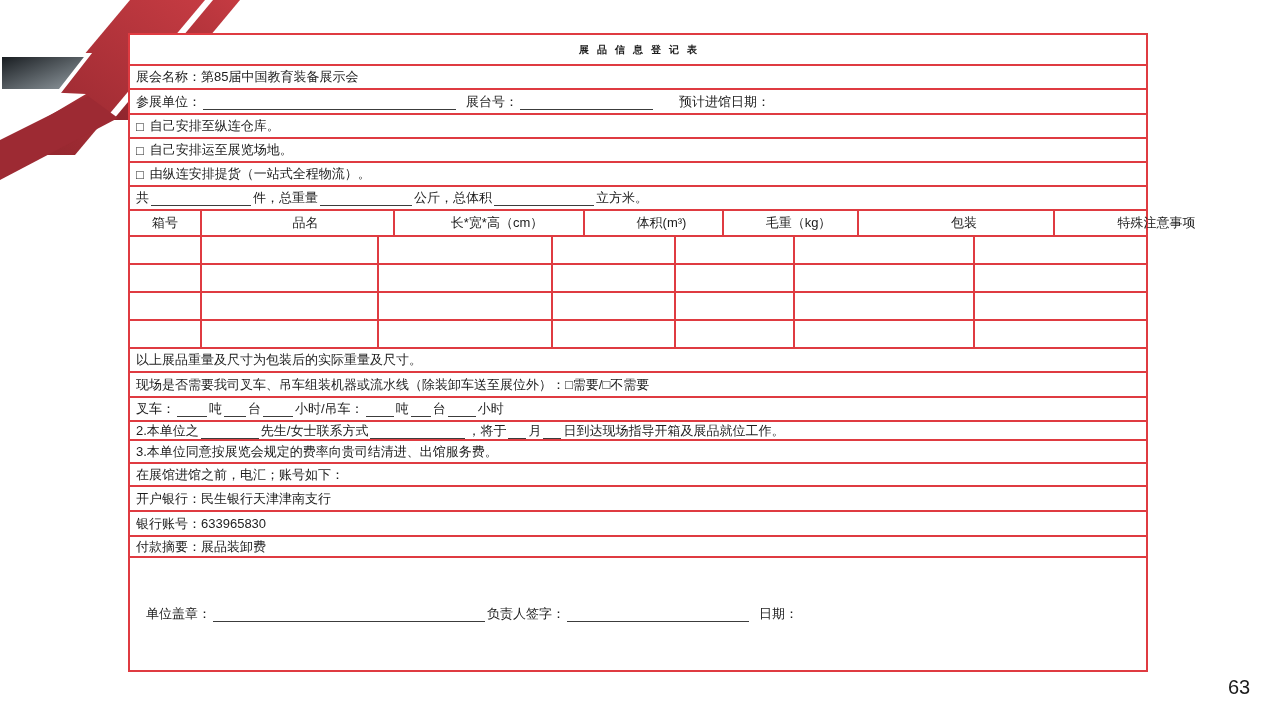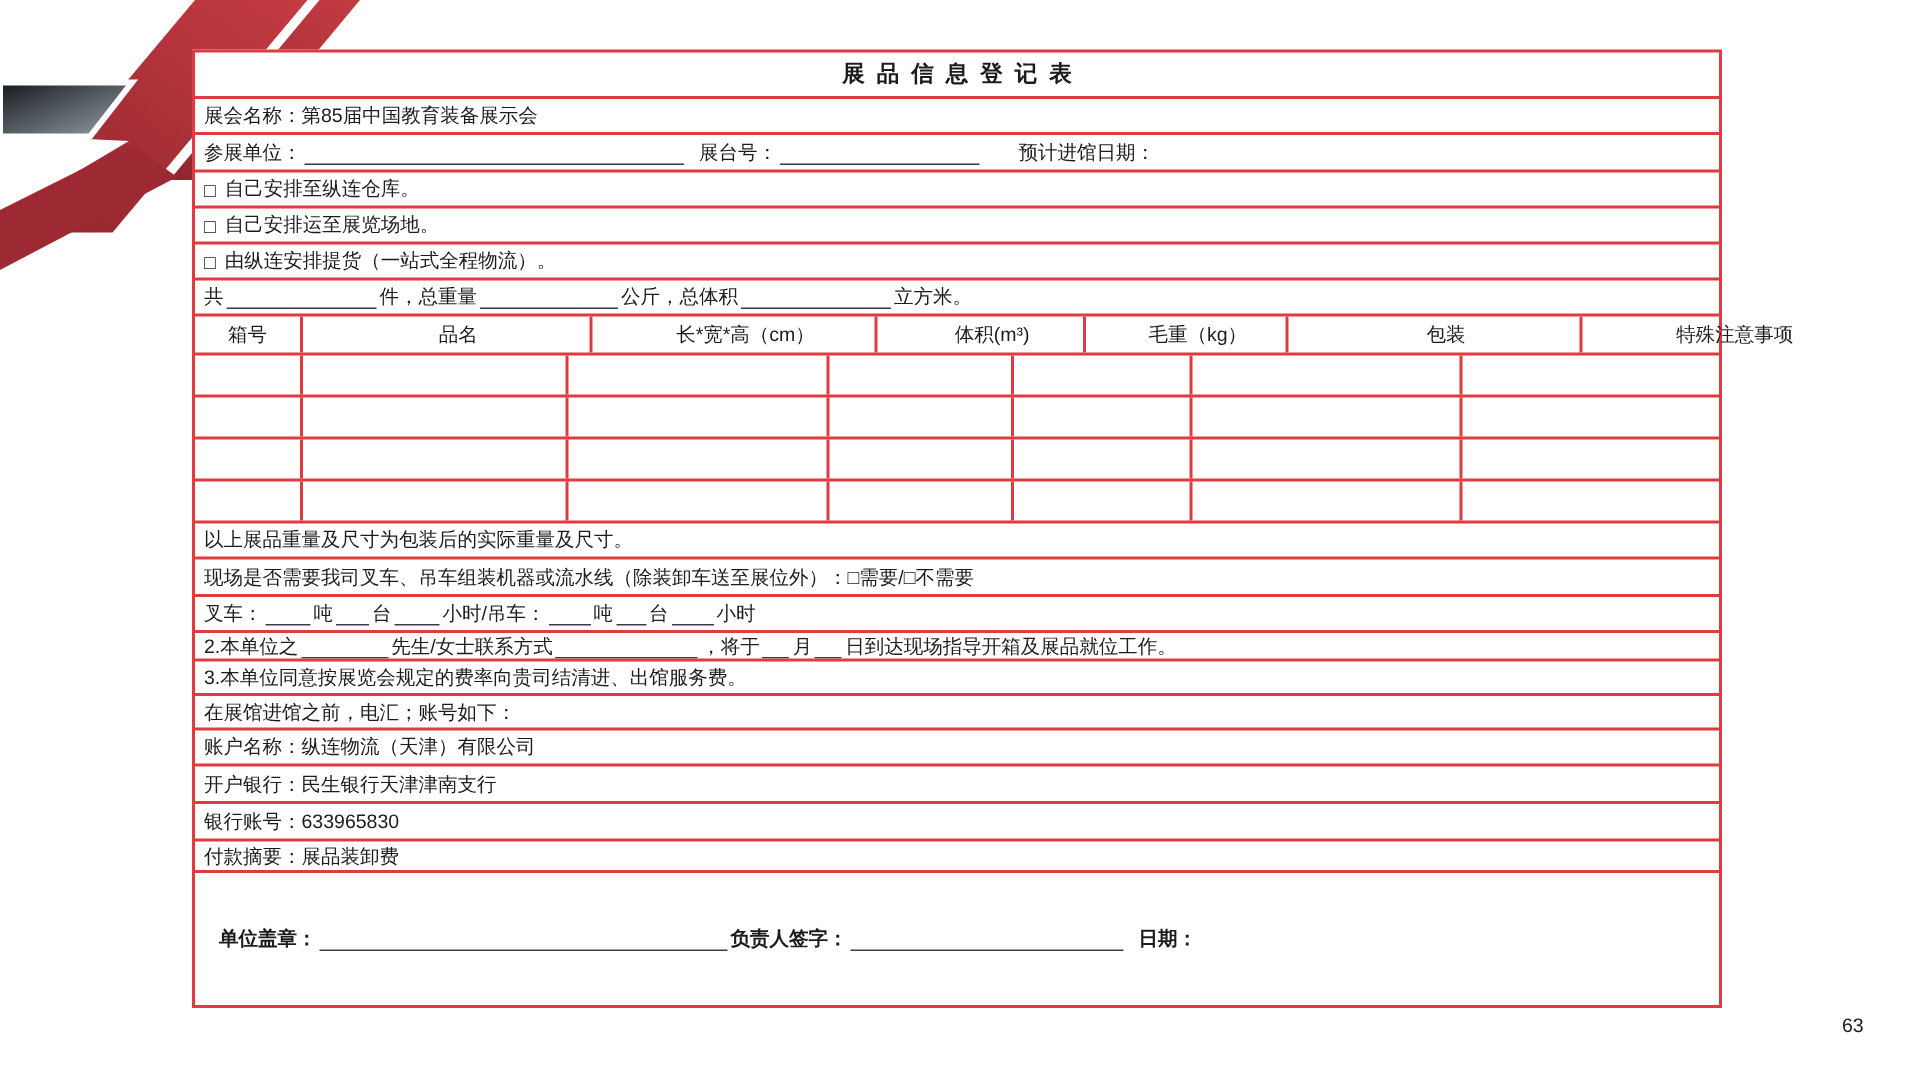--- a/index.html
+++ b/index.html
@@ -5,43 +5,43 @@
   html,body{margin:0;padding:0;background:#ffffff;}
   #stage{position:relative;width:1280px;height:720px;background:#ffffff;overflow:hidden;
          font-family:"Liberation Sans","DejaVu Sans",sans-serif;color:#1c1c1c;}
   
   #deco{position:absolute;left:0;top:0;width:250px;height:210px;}
   
   #form{position:absolute;left:128px;top:33px;width:1020px;height:639px;
         border:2px solid #df3b41;background:#ffffff;display:flex;flex-direction:column;box-sizing:border-box;}
   .row{box-sizing:border-box;border-bottom:2px solid #df3b41;display:flex;align-items:center;
        padding:0 0 0 6px;font-size:13px;white-space:nowrap;overflow:hidden;}
-  .row.last{border-bottom:none;font-weight:bold;}
-  .title-row{justify-content:center;font-weight:bold;font-size:15px;letter-spacing:8px;padding-left:8px;}
+  .row.last{border-bottom:none;}
+  .title-row{justify-content:center;font-weight:bold;font-size:10px;letter-spacing:8px;padding-left:8px;}
   .bl{display:inline-block;height:15px;border-bottom:1px solid #3c3c3c;margin:0 2px;}
   .w255{width:253px}.w135{width:133px}.w100{width:100px}.w92{width:92px}
   .w30{width:30px}.w22{width:22px}.w28{width:28px}.w20{width:20px}
   .w58{width:58px}.w95{width:95px}.w18{width:18px}
   .w272{width:272px}.w182{width:182px}
   .gap8{display:inline-block;width:8px}.gap24{display:inline-block;width:24px}
   .box{margin-right:6px;}
   
   .tgrid{display:grid;grid-template-columns:72px 177px 174px 123px 119px 180px 171px;}
   .hrow{box-sizing:border-box;border-bottom:2px solid #df3b41;gap:16px;}
   .hcell,.ccell{box-sizing:border-box;border-right:2px solid #df3b41;display:flex;
                 align-items:center;justify-content:center;font-size:13px;}
   .hcell:last-child,.ccell:last-child{border-right:none;}
   .hcell{height:24px;}
   .brow{box-sizing:border-box;border-bottom:2px solid #df3b41;}
   .ccell{height:26px;}
   
   #footer-note{position:absolute;left:133px;top:683px;font-size:13.5px;}
   #footer-note .cn{font-weight:bold;}
   #footer-note .em{font-weight:normal;margin-left:6px;}
-  #page-num{position:absolute;left:1228px;top:676px;font-size:13px;}
+  #page-num{position:absolute;left:1228px;top:676px;font-size:20px;}
 </style>
 </head>
 <body>
 
 <div id="stage">
 
   <svg id="deco" viewBox="0 0 250 210">
     <defs>
       <linearGradient id="redGrad" x1="1" y1="0" x2="0" y2="1">
         <stop offset="0" stop-color="#c53b42"></stop>
@@ -194,23 +194,20 @@
     </div>
 
     <div class="row" style="height:23px">
       <span>3.本单位同意按展览会规定的费率向贵司结清进、出馆服务费。</span>
     </div>
 
     <div class="row" style="height:23px">
       <span>在展馆进馆之前，电汇；账号如下：</span>
     </div>
 
-    <div class="row" style="height:24px">
-      <span>账户名称：纵连物流（天津）有限公司</span>
-    </div>
 
     <div class="row" style="height:25px">
       <span>开户银行：民生银行天津津南支行</span>
     </div>
 
     <div class="row" style="height:25px">
       <span>银行账号：633965830</span>
     </div>
 
     <div class="row" style="height:21px">

